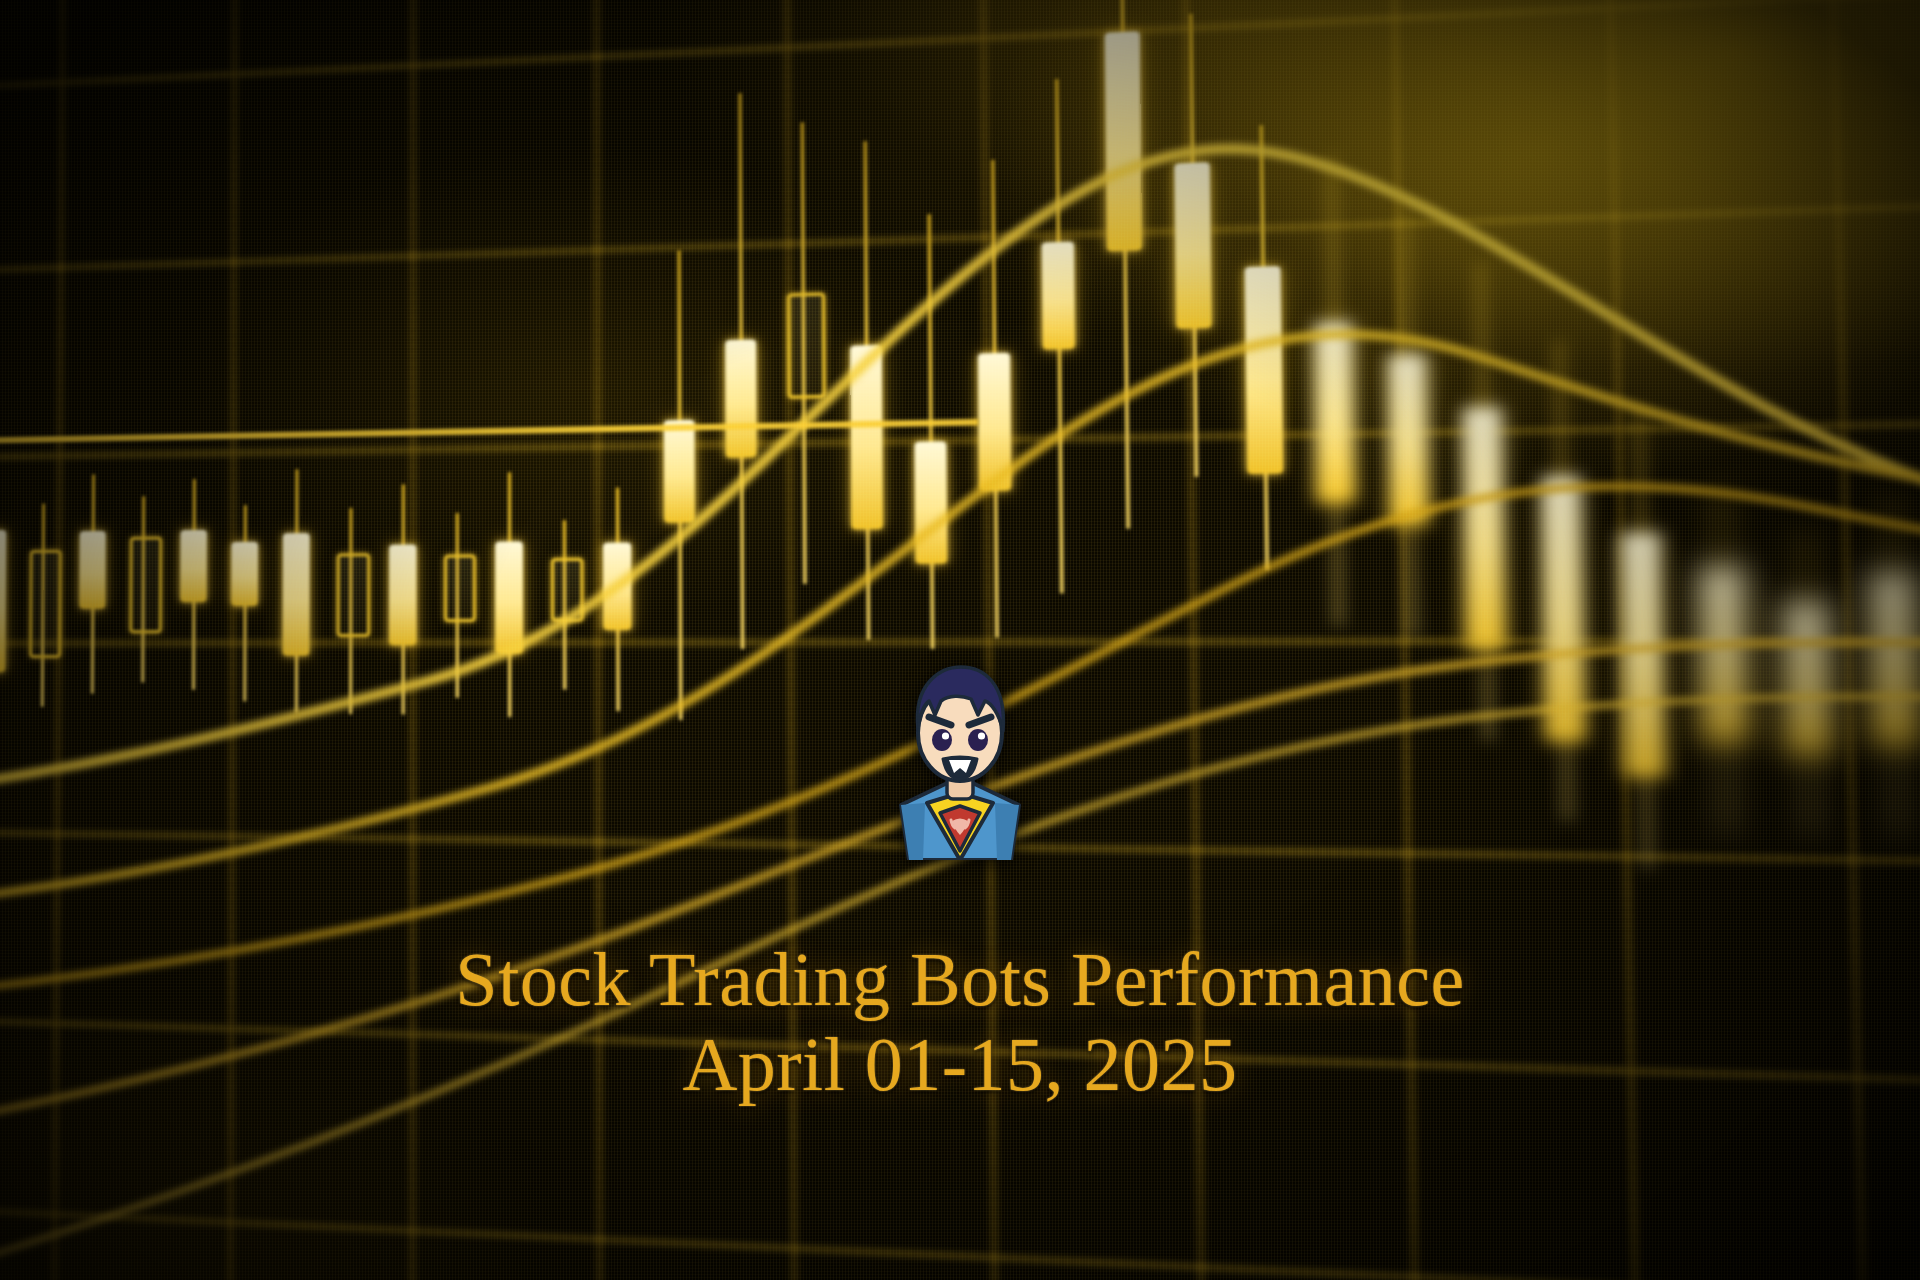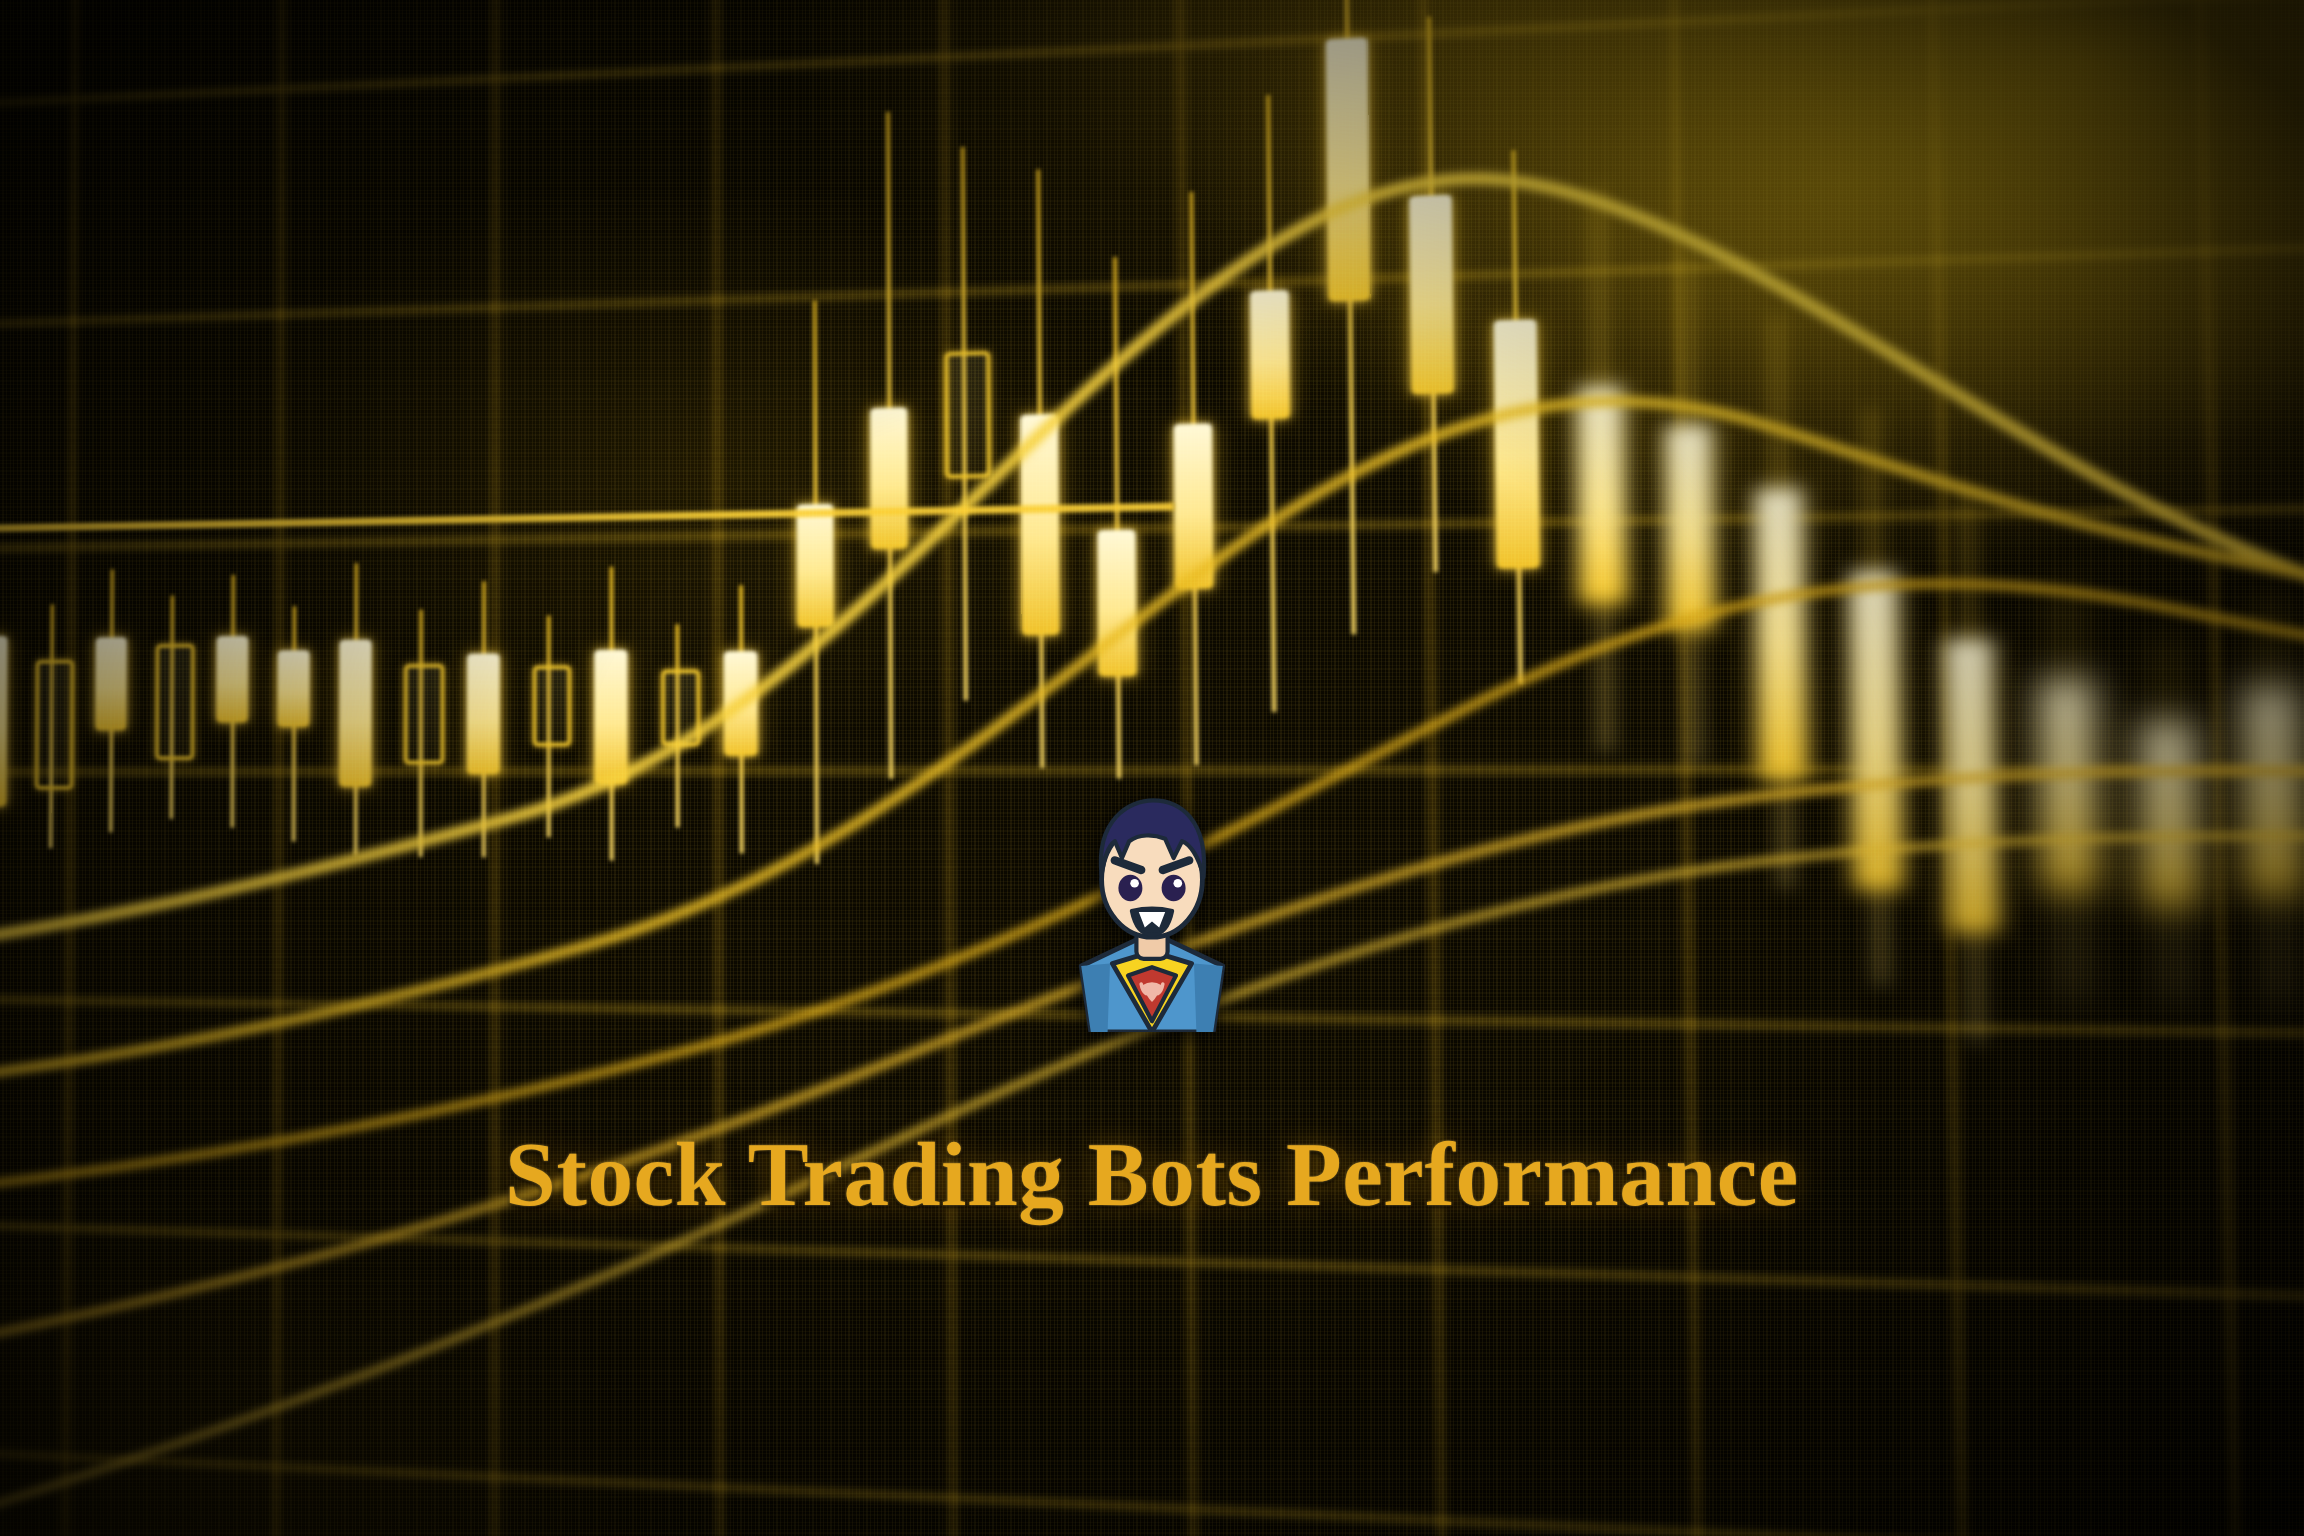--- a/index.html
+++ b/index.html
@@ -69,21 +69,21 @@
 
   
   .mascot{position:absolute;left:50%;top:655px;width:150px;height:205px;margin-left:-75px;z-index:6;}
   .mascot svg{display:block;width:150px;height:205px;
     filter:drop-shadow(0 3px 9px rgba(0,0,0,.75));}
 
   
   .title-block{position:absolute;left:0;right:0;top:940px;z-index:7;text-align:center;}
   .title-line{
     font-family:"Liberation Serif",serif;
-    font-weight:700;
+    font-weight:400;
     color:#e6a81f;
     letter-spacing:.5px;
     line-height:1.04;
     text-shadow:
       0 0 2px rgba(255,208,80,.55),
       0 2px 4px rgba(0,0,0,.92),
       0 0 24px rgba(190,130,10,.45);
   }
   .title-line.l1{font-size:76px;}
   .title-line.l2{font-size:76px;margin-top:6px;}
@@ -312,15 +312,16 @@
         <circle cx="96.5" cy="81" r="3.6" fill="#ffffff"></circle>
 
         <path d="M58 104 Q75 100 92 104 Q88 124 75 124 Q62 124 58 104 Z" fill="#1d2a3a" stroke="#1d2a3a" stroke-width="3" stroke-linejoin="round"></path>
         <path d="M64 105 L86 105 L81 118 L75 113 L69 118 Z" fill="#ffffff"></path>
       </g>
     </svg>
   </div>
 
   <div class="title-block">
     <div class="title-line l1">Stock Trading Bots Performance</div>
+    <div class="title-line l2">April 01-15, 2025</div>
   </div>
 
 </div>
 
 </body></html>

